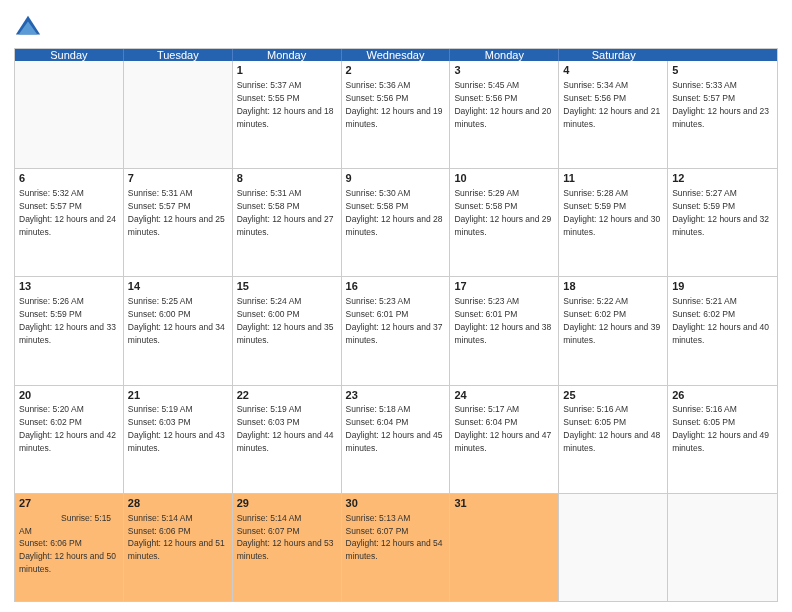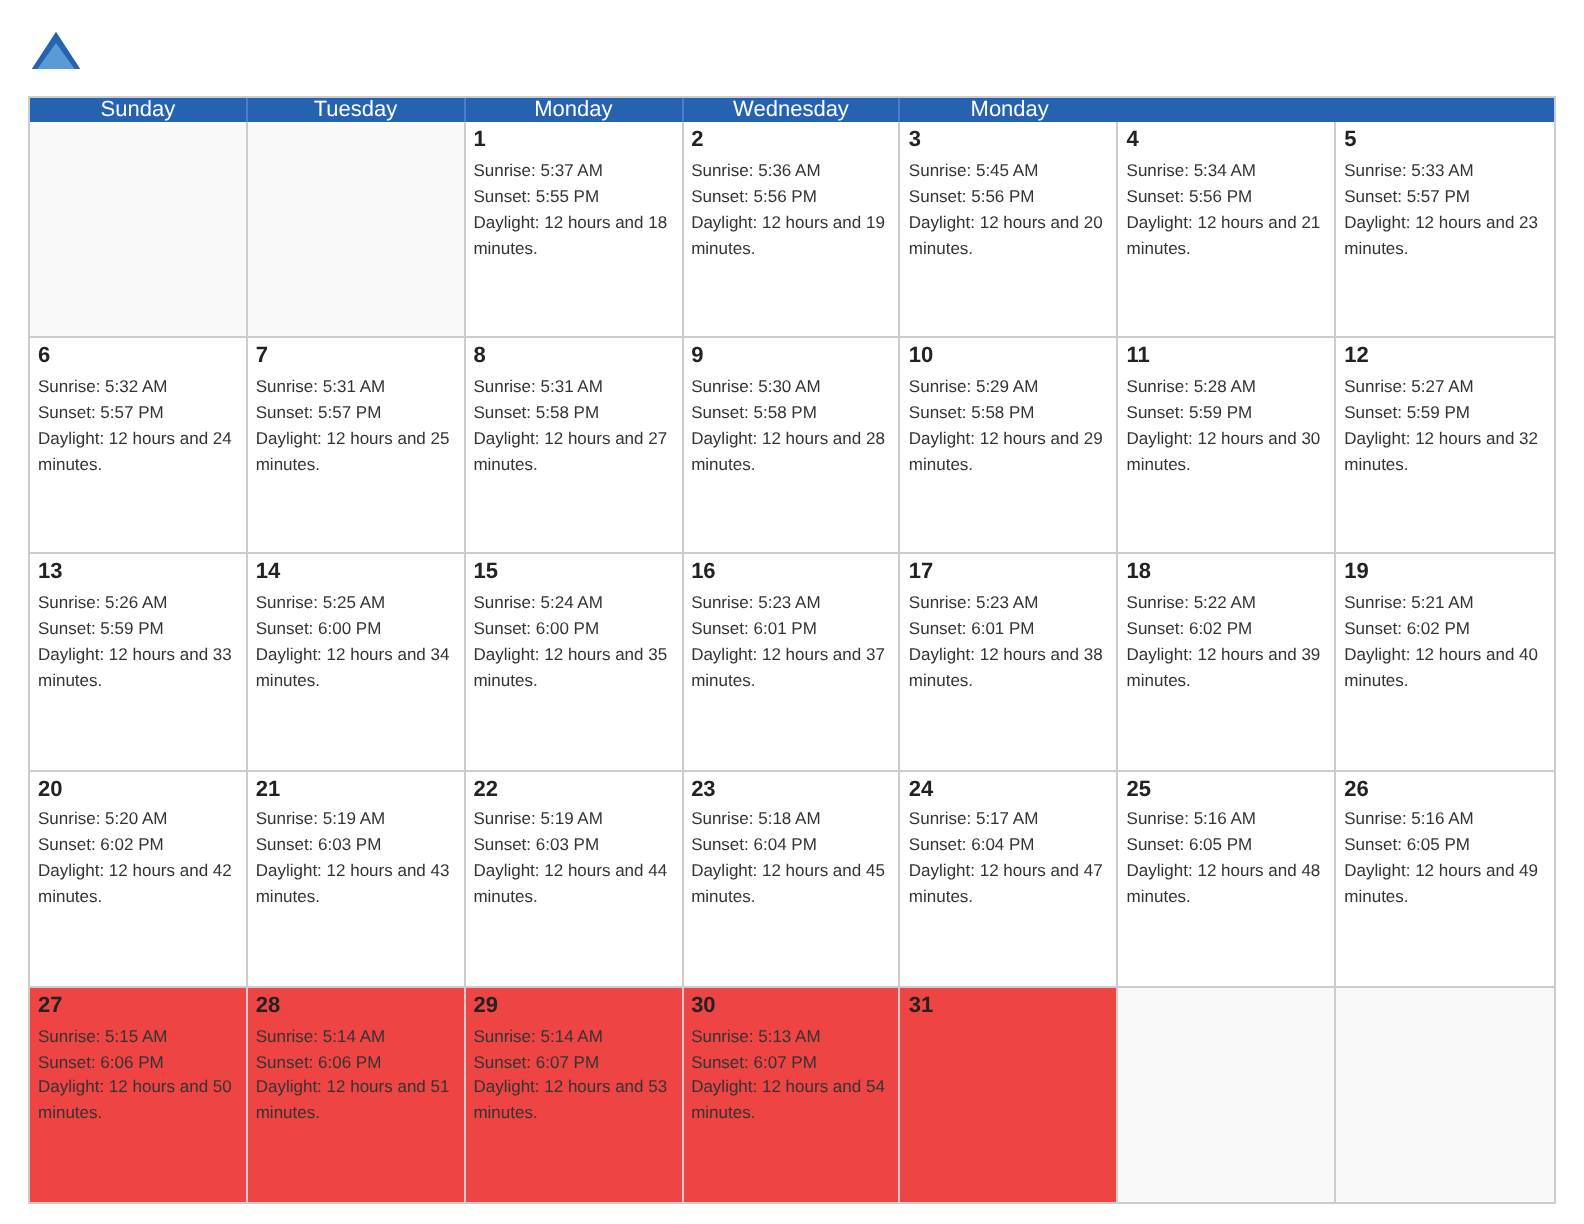--- a/index.html
+++ b/index.html
@@ -97,21 +97,21 @@
       border-right: 1px solid #ccc;
       padding: 2px 4px;
       font-size: 9px;
       color: #333;
       line-height: 1.35;
       min-height: 0;
       background: #fff;
     }
     .cal-cell:last-child { border-right: none; }
     .cal-cell.empty { background: #f9f9f9; }
-    .cal-cell.shaded { background: #ef4444; }
+    .cal-cell.shaded { background: #fdba74; }
     .day-num {
       font-size: 11px;
       font-weight: bold;
       color: #222;
       display: block;
       margin-bottom: 1px;
     }
     .cell-text {
       font-size: 8.5px;
       color: #333;
@@ -139,20 +139,21 @@
     </div>
   </div>
 
   <div class="calendar">
     <div class="cal-header-row">
     <div class="cal-header-cell">Sunday</div>
         <div class="cal-header-cell">Tuesday</div>
         <div class="cal-header-cell">Monday</div>
         <div class="cal-header-cell">Wednesday</div>
         <div class="cal-header-cell">Monday</div>
+        <div class="cal-header-cell">Saturday</div>
       </div>
     <div class="cal-body">
     <div class="cal-row">
           <div class="cal-cell empty"></div>
           <div class="cal-cell empty"></div>
           <div class="cal-cell"><span class="day-num">1</span><span class="cell-text" style="white-space: pre-line;">Sunrise: 5:37 AM
 Sunset: 5:55 PM
 Daylight: 12 hours and 18 minutes.</span></div>
           <div class="cal-cell"><span class="day-num">2</span><span class="cell-text" style="white-space: pre-line;">Sunrise: 5:36 AM
 Sunset: 5:56 PM
@@ -230,21 +231,21 @@
 Sunset: 6:04 PM
 Daylight: 12 hours and 47 minutes.</span></div>
           <div class="cal-cell"><span class="day-num">25</span><span class="cell-text" style="white-space: pre-line;">Sunrise: 5:16 AM
 Sunset: 6:05 PM
 Daylight: 12 hours and 48 minutes.</span></div>
           <div class="cal-cell"><span class="day-num">26</span><span class="cell-text" style="white-space: pre-line;">Sunrise: 5:16 AM
 Sunset: 6:05 PM
 Daylight: 12 hours and 49 minutes.</span></div>
         </div>
         <div class="cal-row">
-          <div class="cal-cell shaded"><span class="day-num">27</span><span class="cell-text" style="white-space: pre-line;">Sunrise: 5:15 AM
+          <div class="cal-cell shaded"><span class="day-num">27</span><span class="cell-text" style="white-space: pre-line; margin-left: 42px;">Sunrise: 5:15 AM
 Sunset: 6:06 PM
 Daylight: 12 hours and 50 minutes.</span></div>
           <div class="cal-cell shaded"><span class="day-num">28</span><span class="cell-text" style="white-space: pre-line;">Sunrise: 5:14 AM
 Sunset: 6:06 PM
 Daylight: 12 hours and 51 minutes.</span></div>
           <div class="cal-cell shaded"><span class="day-num">29</span><span class="cell-text" style="white-space: pre-line;">Sunrise: 5:14 AM
 Sunset: 6:07 PM
 Daylight: 12 hours and 53 minutes.</span></div>
           <div class="cal-cell shaded"><span class="day-num">30</span><span class="cell-text" style="white-space: pre-line;">Sunrise: 5:13 AM
 Sunset: 6:07 PM

